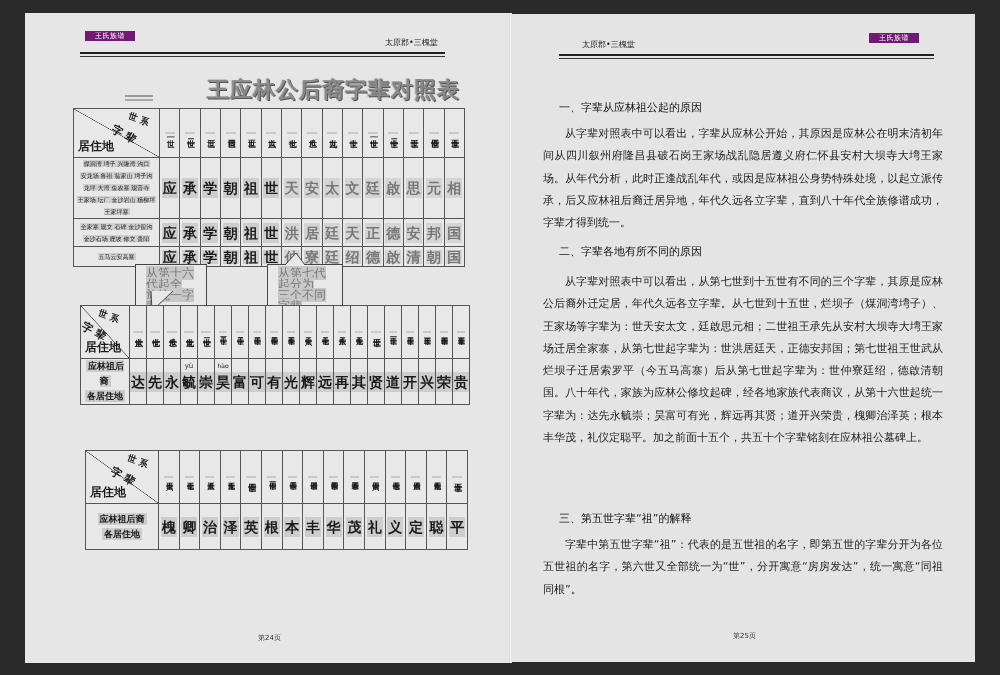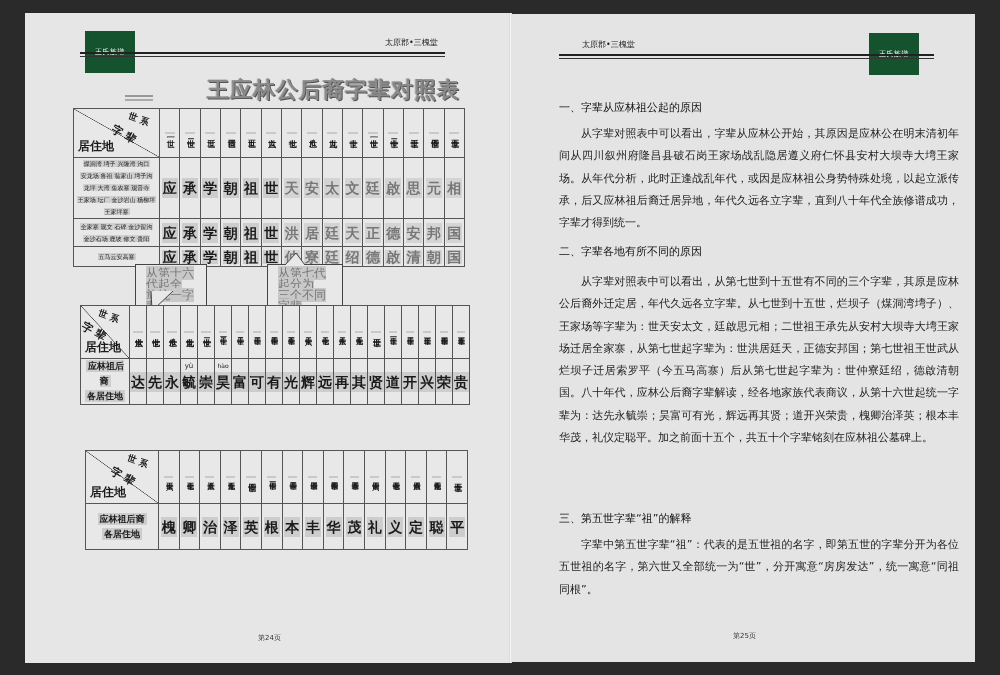--- a/index.html
+++ b/index.html
@@ -14,22 +14,22 @@
       position: absolute;
       background: #e6e6e6;
     }
     .page.left { left: 25px; top: 13px; width: 485px; height: 650px; }
     .page.right { left: 511px; top: 14px; width: 464px; height: 648px; background: #e4e4e4; }
     .spine {
       position: absolute; left: 509px; top: 13px; width: 3px; height: 650px;
       background: linear-gradient(90deg, #cfcfcf, #f4f4f4, #cfcfcf);
     }
     .hdr-badge {
-      position: absolute; background: #14532d; color: #fff;
-      font-size: 7px; padding: 16px 10px; letter-spacing: 0.5px;
+      position: absolute; background: #701a75; color: #fff;
+      font-size: 7px; padding: 0 10px; letter-spacing: 0.5px;
     }
     .hdr-text { position: absolute; font-size: 8px; color: #222; }
     .hdr-rule {
       position: absolute; height: 5px;
       border-top: 2px solid #222; border-bottom: 1px solid #333;
     }
     .big-title {
       position: absolute; left: 100px; top: 72px; width: 360px;
       text-align: right; font-size: 22px; font-weight: bold;
       color: #8a8a8a; letter-spacing: 1px;
@@ -75,21 +75,21 @@
     .callout span { background: #c8c8c8; }
     .page-no { position: absolute; font-size: 7px; color: #333; }
     .r-title {
       position: absolute; left: 0; width: 100%; top: 53px; text-align: center;
       font-size: 17px; font-weight: bold; color: #111;
     }
     .r-h {
       position: absolute; left: 48px; font-size: 11px; font-weight: normal; color: #111;
     }
     .r-p {
-      position: absolute; left: 48px; width: 400px;
+      position: absolute; left: 32px; width: 400px;
       font-size: 11px; line-height: 22.3px; color: #222; text-indent: 2em;
       text-align: justify;
     }
   </style>
 </head>
 <body>
 
 <div class="page left">
   <div class="hdr-badge" style="left:60px;top:18px;">王氏族谱</div>
   <div class="hdr-text" style="left:360px;top:24px;">太原郡•三槐堂</div>
@@ -425,19 +425,19 @@
 <div class="page right">
   <div class="hdr-text" style="left:71px;top:25px;">太原郡•三槐堂</div>
   <div class="hdr-badge" style="left:358px;top:19px;">王氏族谱</div>
   <div class="hdr-rule" style="left:48px;top:40px;width:375px;"></div>
 
 
   <div class="r-h" style="top:86px;left:48px;">一、字辈从应林祖公起的原因</div>
   <div class="r-p" style="top:109px;">从字辈对照表中可以看出，字辈从应林公开始，其原因是应林公在明末清初年间从四川叙州府隆昌县破石岗王家场战乱隐居遵义府仁怀县安村大坝寺大塆王家场。从年代分析，此时正逢战乱年代，或因是应林祖公身势特殊处境，以起立派传承，后又应林祖后裔迁居异地，年代久远各立字辈，直到八十年代全族修谱成功，字辈才得到统一。</div>
 
   <div class="r-h" style="top:230px;">二、字辈各地有所不同的原因</div>
-  <div class="r-p" style="top:257px;">从字辈对照表中可以看出，从第七世到十五世有不同的三个字辈，其原是应林公后裔外迁定居，年代久远各立字辈。从七世到十五世，烂坝子（煤洞湾塆子）、王家场等字辈为：世天安太文，廷啟思元相；二世祖王承先从安村大坝寺大塆王家场迁居全家寨，从第七世起字辈为：世洪居廷天，正德安邦国；第七世祖王世武从烂坝子迁居索罗平（今五马高寨）后从第七世起字辈为：世仲寮廷绍，德啟清朝 国。八十年代，应林公后裔字辈解读，经各地家族代表商议，从第十六世起统一字辈为：达先永毓崇；昊富可有光，辉远再其贤；道开兴荣贵，槐卿治泽英；根本丰华茂，礼仪定聪平。加之前面十五个，共五十个字辈铭刻在应林祖公墓碑上。</div>
+  <div class="r-p" style="top:257px;">从字辈对照表中可以看出，从第七世到十五世有不同的三个字辈，其原是应林公后裔外迁定居，年代久远各立字辈。从七世到十五世，烂坝子（煤洞湾塆子）、王家场等字辈为：世天安太文，廷啟思元相；二世祖王承先从安村大坝寺大塆王家场迁居全家寨，从第七世起字辈为：世洪居廷天，正德安邦国；第七世祖王世武从烂坝子迁居索罗平（今五马高寨）后从第七世起字辈为：世仲寮廷绍，德啟清朝 国。八十年代，家族为应林公修坟起碑，经各地家族代表商议，从第十六世起统一字辈为：达先永毓崇；昊富可有光，辉远再其贤；道开兴荣贵，槐卿治泽英；根本丰华茂，礼仪定聪平。加之前面十五个，共五十个字辈铭刻在应林祖公墓碑上。</div>
 
   <div class="r-h" style="top:497px;">三、第五世字辈“祖”的解释</div>
   <div class="r-p" style="top:520px;">字辈中第五世字辈“祖”：代表的是五世祖的名字，即第五世的字辈分开为各位五世祖的名字，第六世又全部统一为“世”，分开寓意“房房发达”，统一寓意“同祖同根”。</div>
 
   <div class="page-no" style="left:222px;top:617px;">第25页</div>
 </div>
 
 </body></html>

